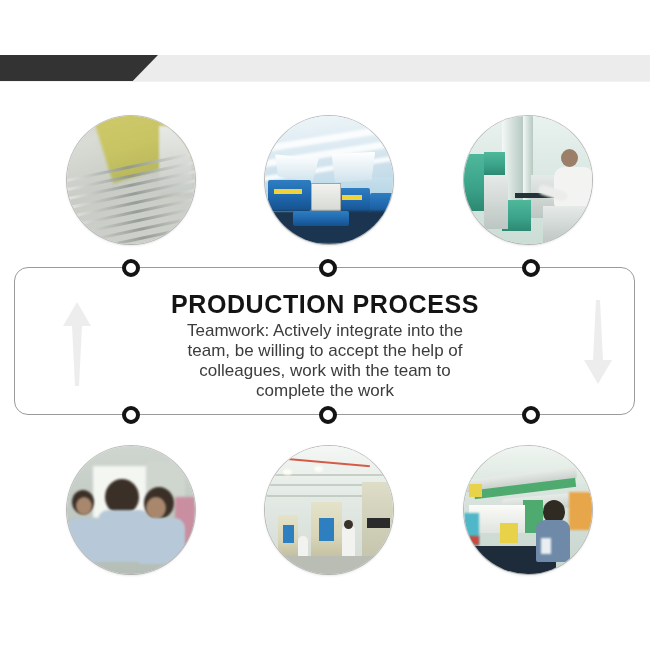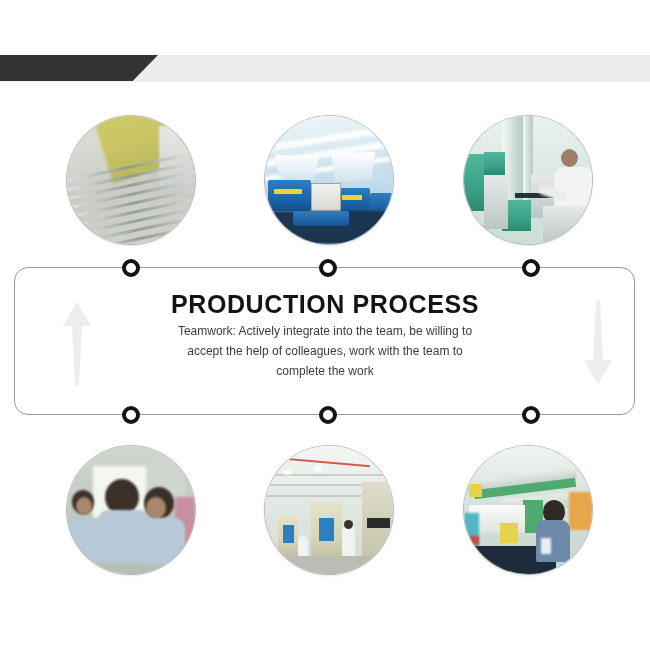--- a/index.html
+++ b/index.html
@@ -296,21 +296,21 @@
     letter-spacing: 0.6px;
     color: #141414;
     line-height: 1;
   }
   .process-body {
     position: absolute;
     left: 165px;
     top: 321px;
     width: 320px;
     text-align: center;
-    font-size: 12px;
+    font-size: 17px;
     line-height: 20px;
     color: #3c3c3c;
   }
 </style>
 </head>
 <body>
 
 <div class="header">
 
 

